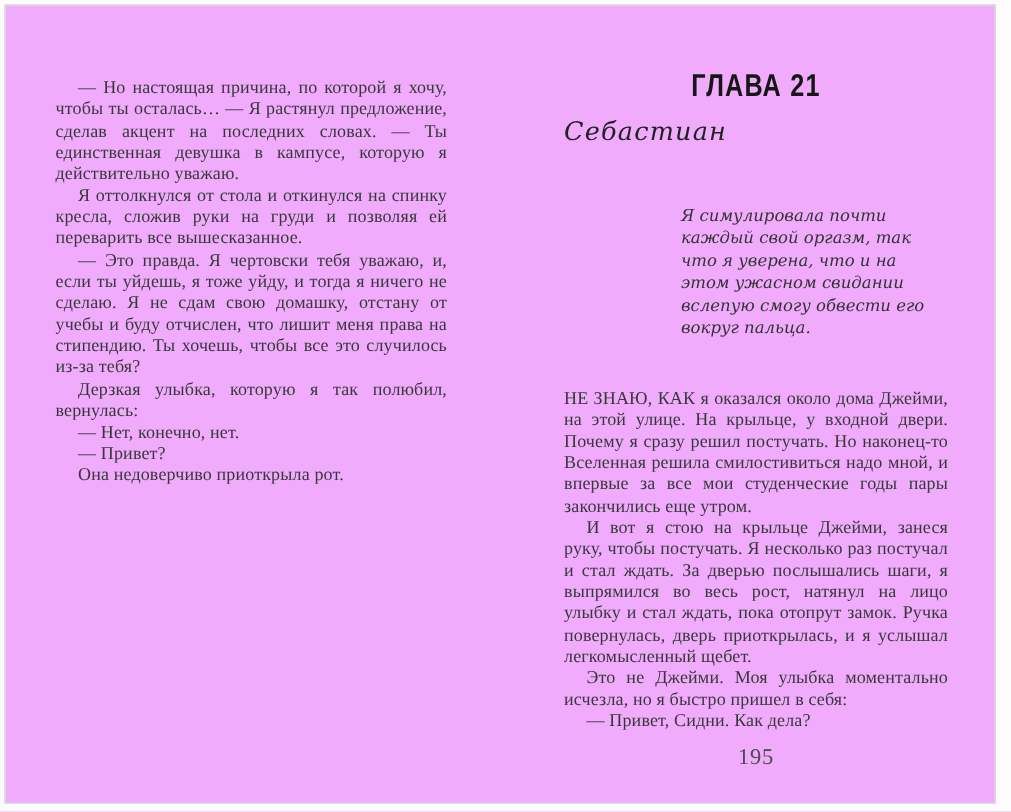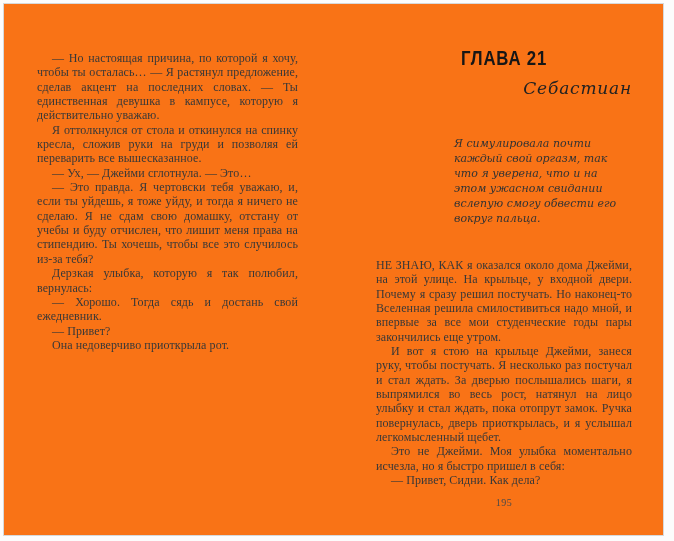--- a/index.html
+++ b/index.html
@@ -4,21 +4,21 @@
 <style>
   html, body { margin:0; padding:0; }
   body {
     width:674px; height:541px; position:relative;
     background:#fcfcfc;
     font-family:"Liberation Serif", serif;
     overflow:hidden;
   }
   .sheet {
     position:absolute; left:3px; top:3px; width:661px; height:533px;
-    background:#f97316;
+    background:#f0abfc;
     border:1px solid #d7d9da;
     box-sizing:border-box;
   }
   .page-col { position:absolute; }
   .left-col  { left:33px;  top:47px; width:261px; }
   .right-col { left:372px; top:43px; width:256px; }
 
   .body-text p {
     margin:0;
     font-size:12px;
@@ -39,21 +39,21 @@
     font-size:21px;
     line-height:22px;
     color:#161616;
     letter-spacing:1px;
     transform:scaleX(0.80);
     transform-origin:50% 50%;
     white-space:nowrap;
   }
   .chapter-subtitle {
     margin:9px 0 0 0;
-    text-align:right;
+    text-align:left;
     font-family:"DejaVu Serif", serif;
     font-style:italic;
     font-size:17px;
     line-height:20px;
     letter-spacing:0.8px;
     color:#222222;
   }
   .epigraph {
     margin:38px 0 0 auto;
     width:178px;
@@ -62,37 +62,36 @@
     font-size:11px;
     line-height:15px;
     text-align:left;
     color:#333333;
   }
   .right-body { margin-top:32px; }
   .page-number {
     position:absolute;
     left:372px; top:493px; width:256px;
     text-align:center;
-    font-size:10px;
+    font-size:15px;
     color:#4a4a4a;
     letter-spacing:0.5px;
   }
 </style>
 </head>
 <body>
 
 <div class="sheet">
 
   <div class="page-col left-col body-text">
     <p>— Но настоящая причина, по которой я хочу, чтобы ты осталась… — Я растянул предложение, сделав акцент на последних словах. — Ты единственная девушка в кампусе, которую я действительно уважаю.</p>
     <p>Я оттолкнулся от стола и откинулся на спинку кресла, сложив руки на груди и позволяя ей переварить все вышесказанное.</p>
-    <p>— Ух, — Джейми сглотнула. — Это…</p>
     <p>— Это правда. Я чертовски тебя уважаю, и, если ты уйдешь, я тоже уйду, и тогда я ничего не сделаю. Я не сдам свою домашку, отстану от учебы и буду отчислен, что лишит меня права на стипендию. Ты хочешь, чтобы все это случилось из-за тебя?</p>
     <p>Дерзкая улыбка, которую я так полюбил, вернулась:</p>
-    <p>— Хорошо. Тогда сядь и достань свой ежедневник.</p>
+    <p>— Нет, конечно, нет.</p>
     <p>— Привет?</p>
     <p>Она недоверчиво приоткрыла рот.</p>
   </div>
 
   <div class="page-col right-col">
     <h1 class="chapter-title">ГЛАВА 21</h1>
     <div class="chapter-subtitle">Себастиан</div>
     <div class="epigraph">Я симулировала почти каждый свой оргазм, так что я уверена, что и на этом ужасном свидании вслепую смогу обвести его вокруг пальца.</div>
     <div class="body-text right-body">
       <p class="no-indent">НЕ ЗНАЮ, КАК я оказался около дома Джейми, на этой улице. На крыльце, у входной двери. Почему я сразу решил постучать. Но наконец-то Вселенная решила смилостивиться надо мной, и впервые за все мои студенческие годы пары закончились еще утром.</p>

